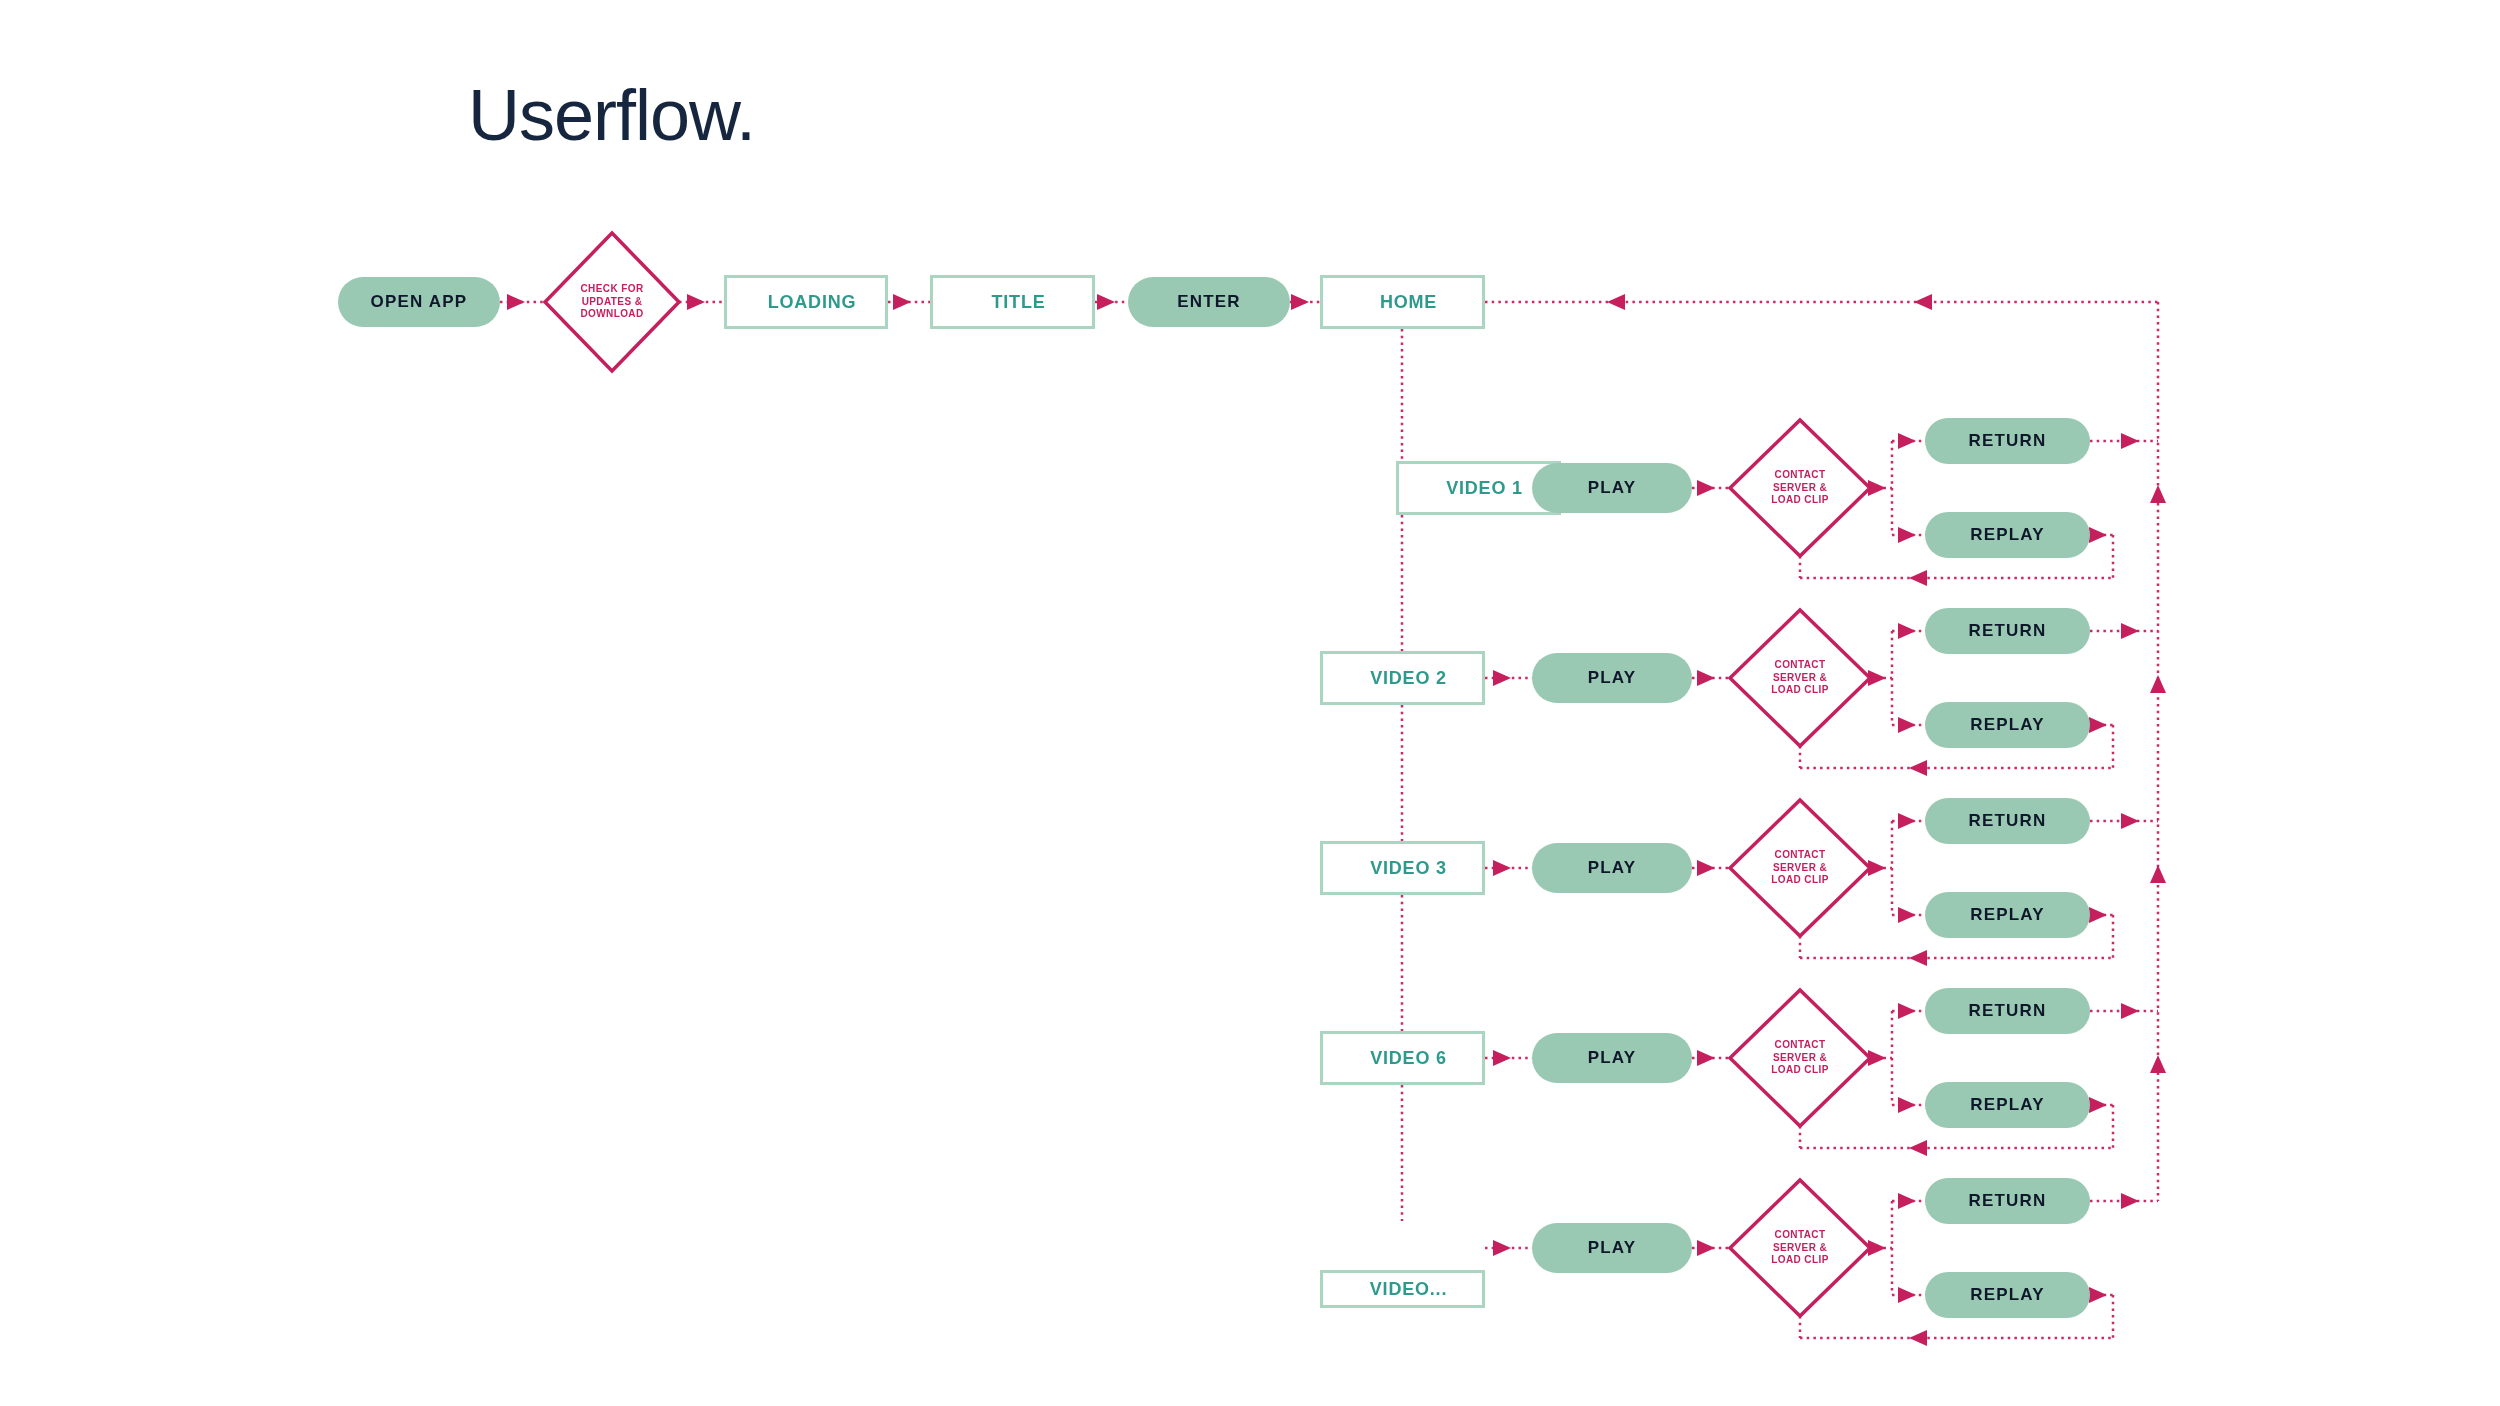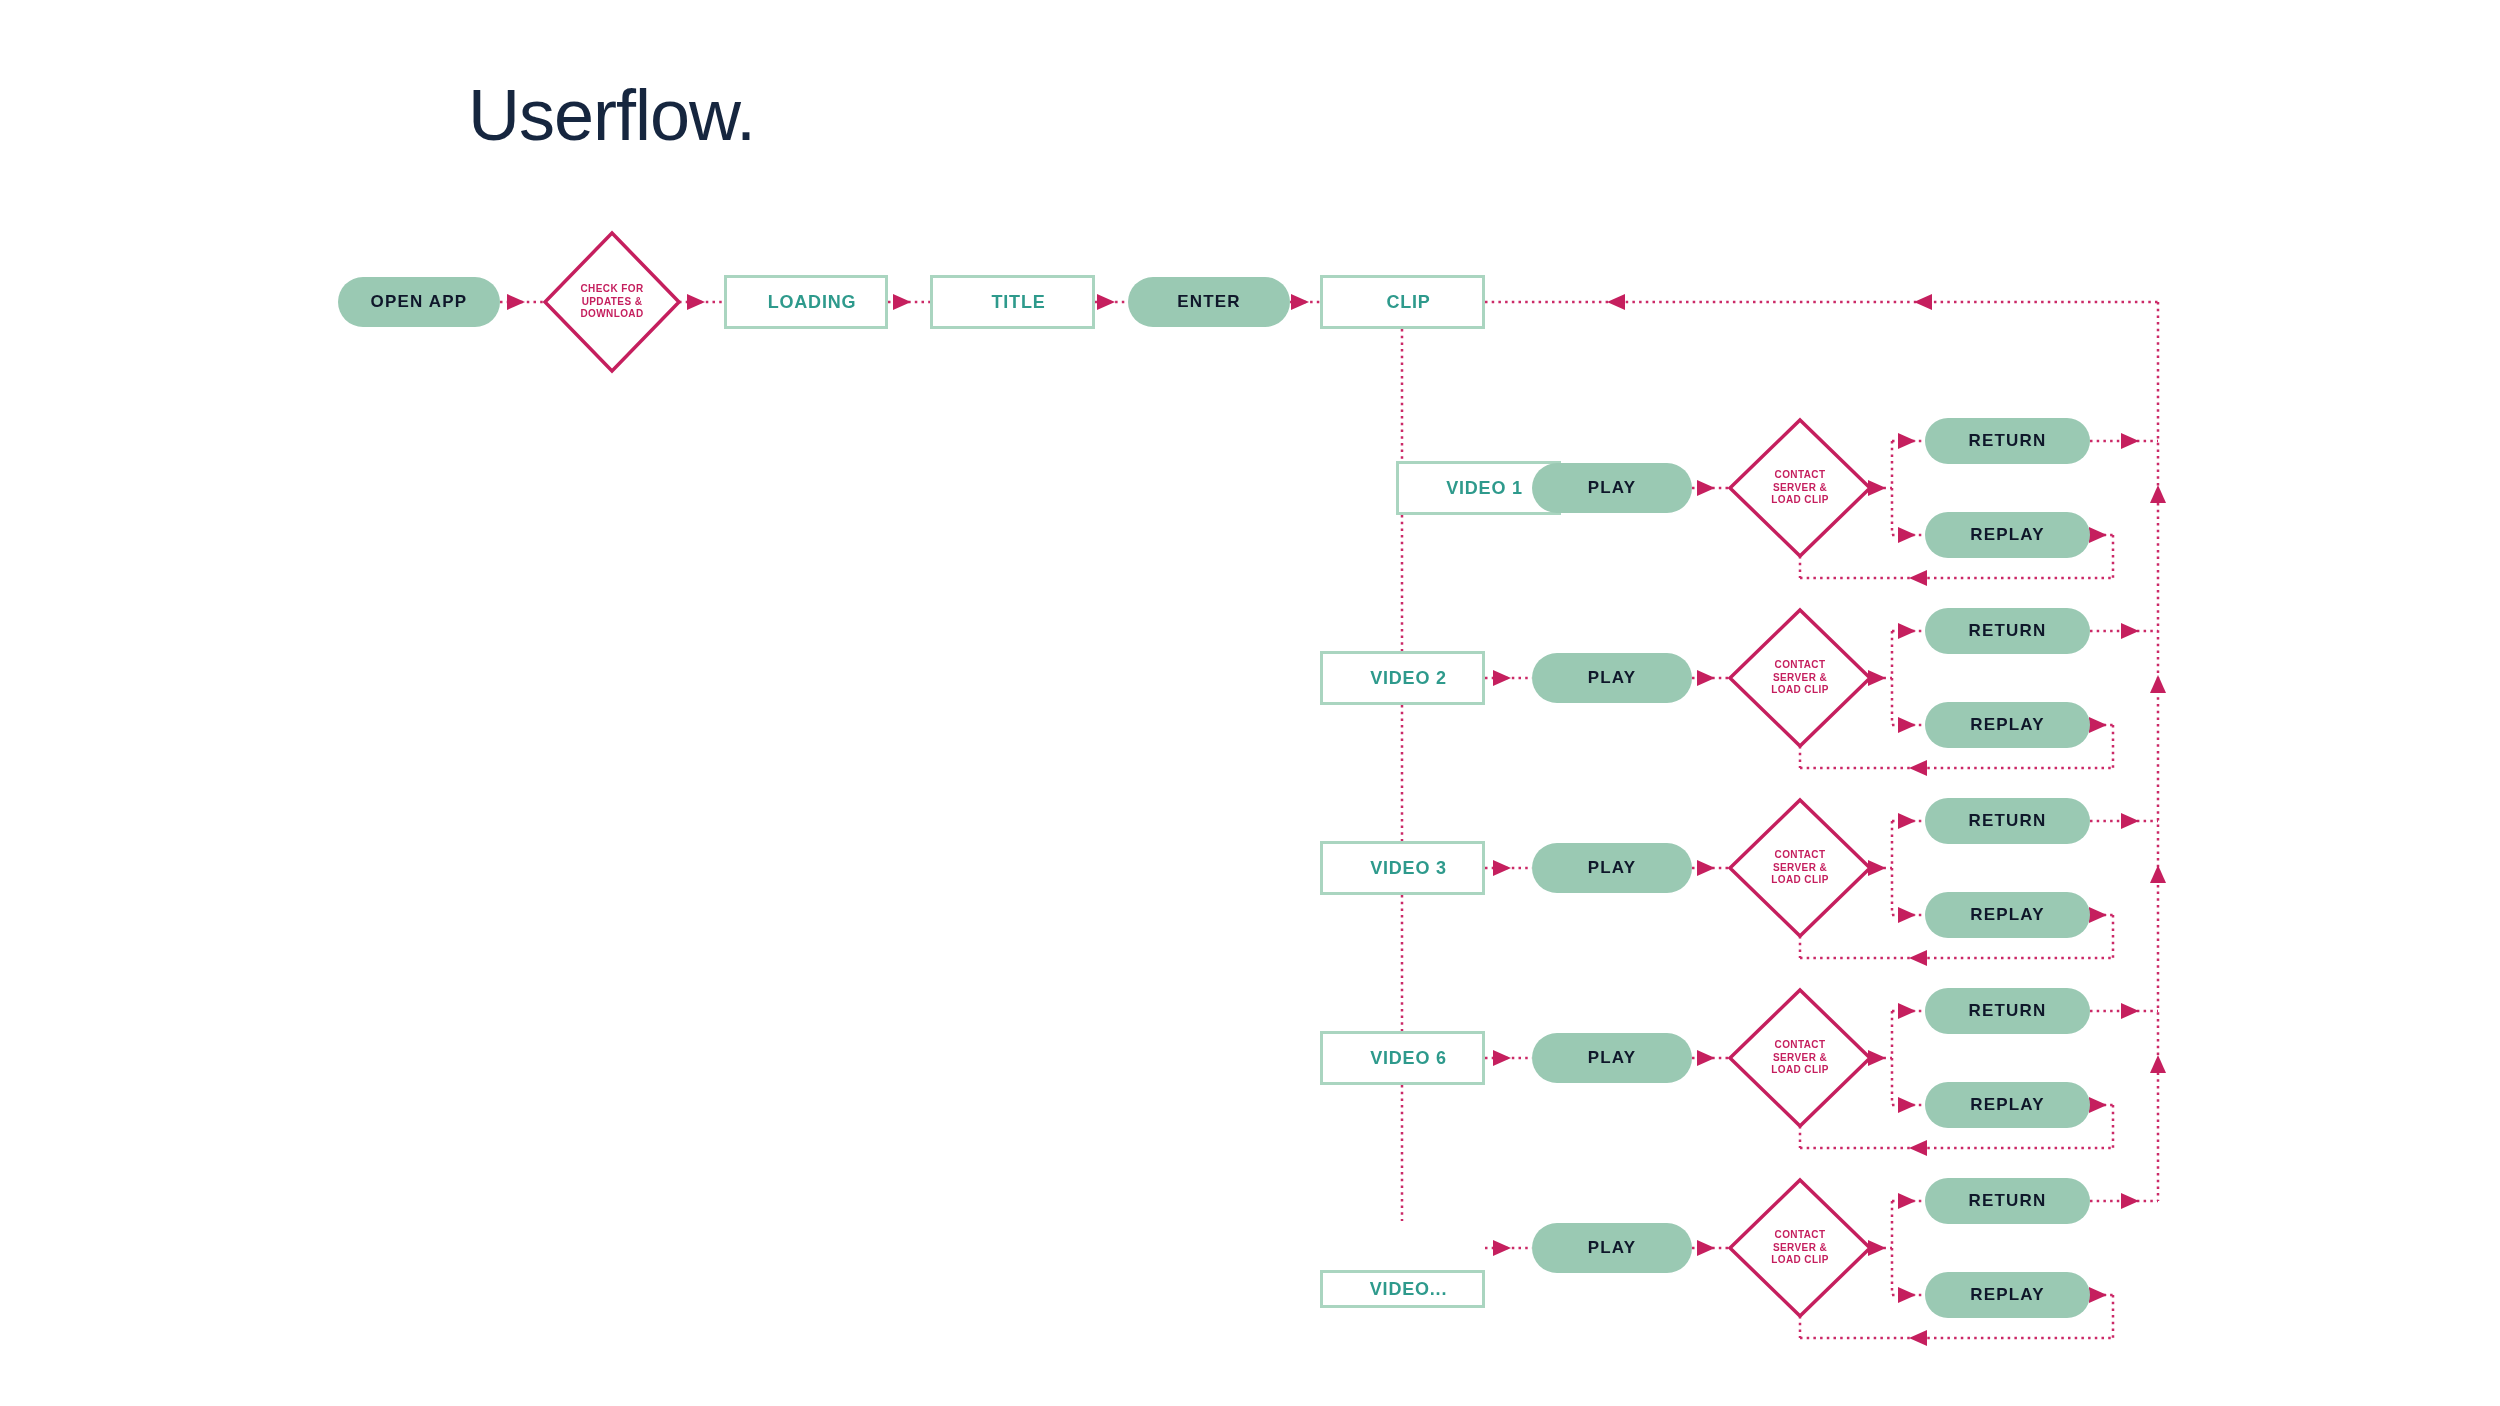--- a/index.html
+++ b/index.html
@@ -172,21 +172,21 @@
 
   <div class="title">Userflow.</div>
 
   <div class="pill" style="left:338px;top:277px;width:162px;height:50px">OPEN APP</div>
   <div class="dlabel" style="left:612px;top:302px">CHECK FOR
 UPDATES &amp;
 DOWNLOAD</div>
   <div class="obox" style="left:724px;top:275px;width:164px;height:54px">LOADING</div>
   <div class="obox" style="left:930px;top:275px;width:165px;height:54px">TITLE</div>
   <div class="pill" style="left:1128px;top:277px;width:162px;height:50px">ENTER</div>
-  <div class="obox" style="left:1320px;top:275px;width:165px;height:54px">CLIP</div>
+  <div class="obox" style="left:1320px;top:275px;width:165px;height:54px">HOME</div>
 
   <div class="obox" style="left:1396px;top:461px;width:165px;height:54px">VIDEO 1</div>
   <div class="pill" style="left:1532px;top:463px;width:160px;height:50px">PLAY</div>
   <div class="dlabel" style="left:1800px;top:488px">CONTACT
 SERVER &amp;
 LOAD CLIP</div>
   <div class="pill" style="left:1925px;top:418px;width:165px;height:46px">RETURN</div>
   <div class="pill" style="left:1925px;top:512px;width:165px;height:46px">REPLAY</div>
 
   <div class="obox" style="left:1320px;top:651px;width:165px;height:54px">VIDEO 2</div>

